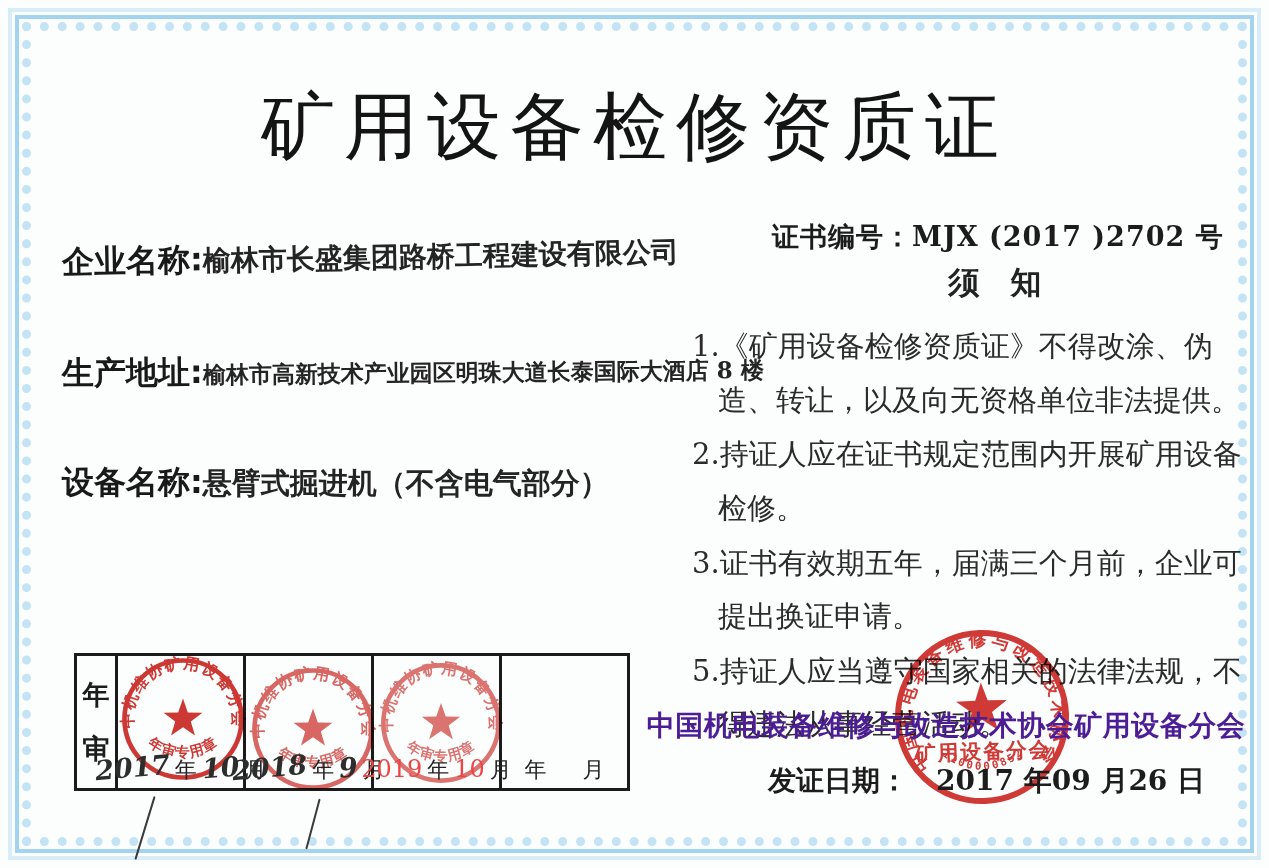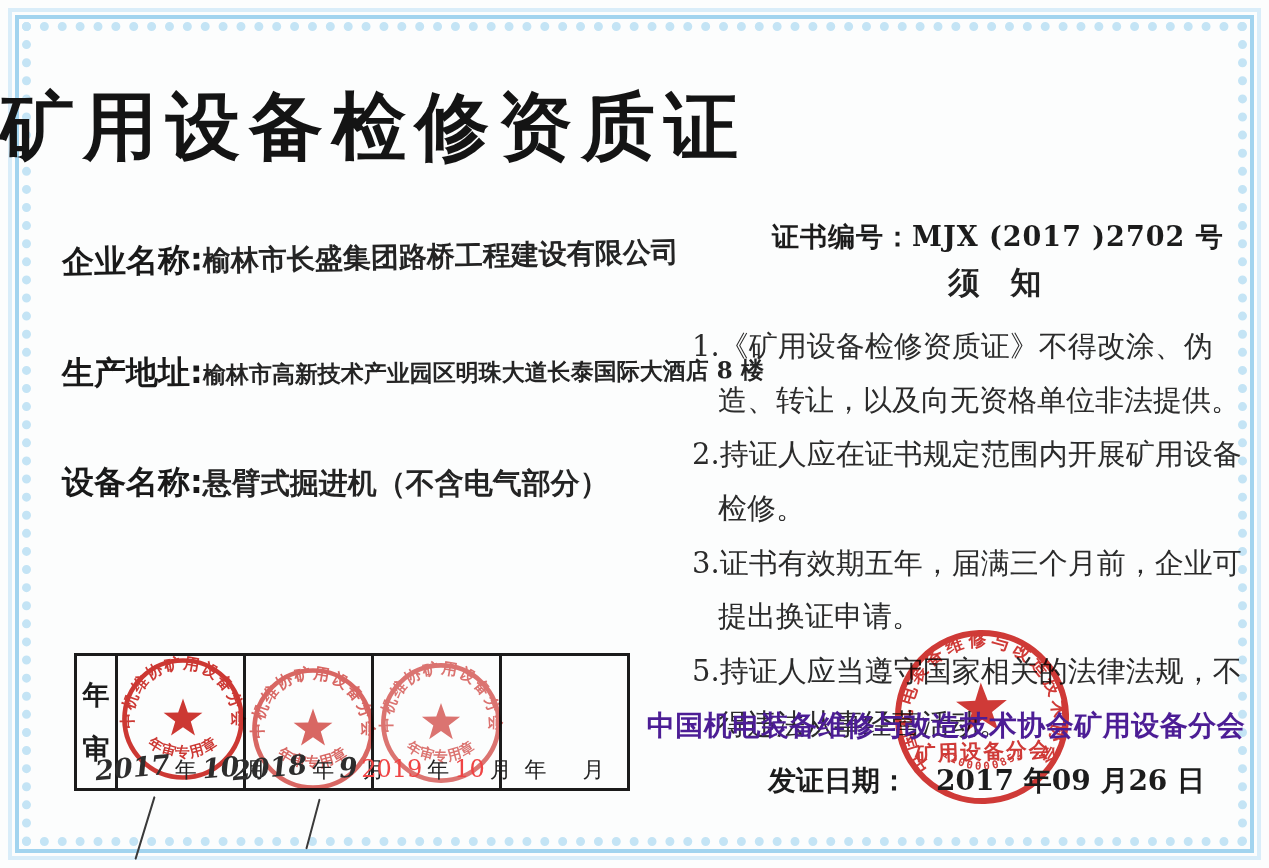--- a/index.html
+++ b/index.html
@@ -7,22 +7,22 @@
   .page {
     position:relative; width:1269px; height:868px; overflow:hidden;
     background:#fcfdfd; font-family:"DejaVu Serif", serif; color:#1c1c1c;
   }
   
   .frame-outer { position:absolute; inset:8px;  border:4px solid #d9edf9; pointer-events:none; }
   .frame-line  { position:absolute; inset:15px; border:4px solid #a2d4ef; pointer-events:none; }
   .frame-deco  { position:absolute; inset:22px; border:9px dotted #c4e4f5; pointer-events:none; }
 
   .title {
-    position:absolute; top:78px; left:0; right:0; 
-    font-family:"DejaVu Sans", sans-serif; font-weight:bold;
+    position:absolute; top:78px; left:0; right:0; text-align:center;
+    font-family:"DejaVu Sans", sans-serif; font-weight:normal;
     font-size:74px; letter-spacing:9px; color:#141414;
   }
   .cert-no {
     position:absolute; top:219px; left:772px; font-size:27px; font-weight:bold;
     letter-spacing:1px; white-space:nowrap;text-align:right;
   }
   .field-row { position:absolute; left:62px; white-space:nowrap; transform-origin:left center; }
   .field-label {
     font-family:"DejaVu Sans", sans-serif; font-weight:bold; font-size:32px; color:#191919;
   }

